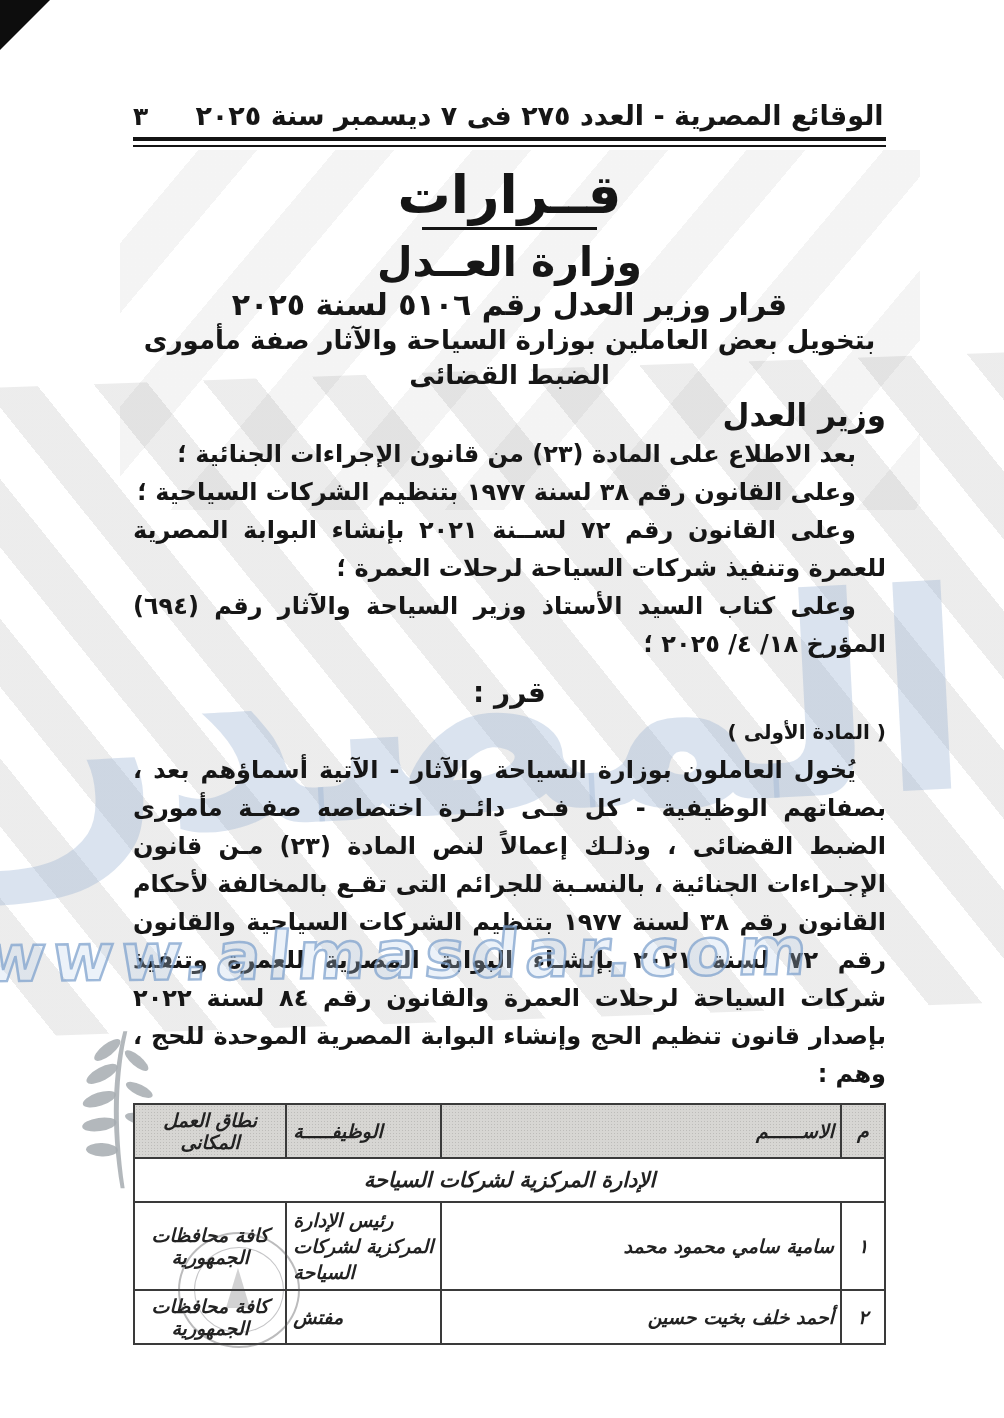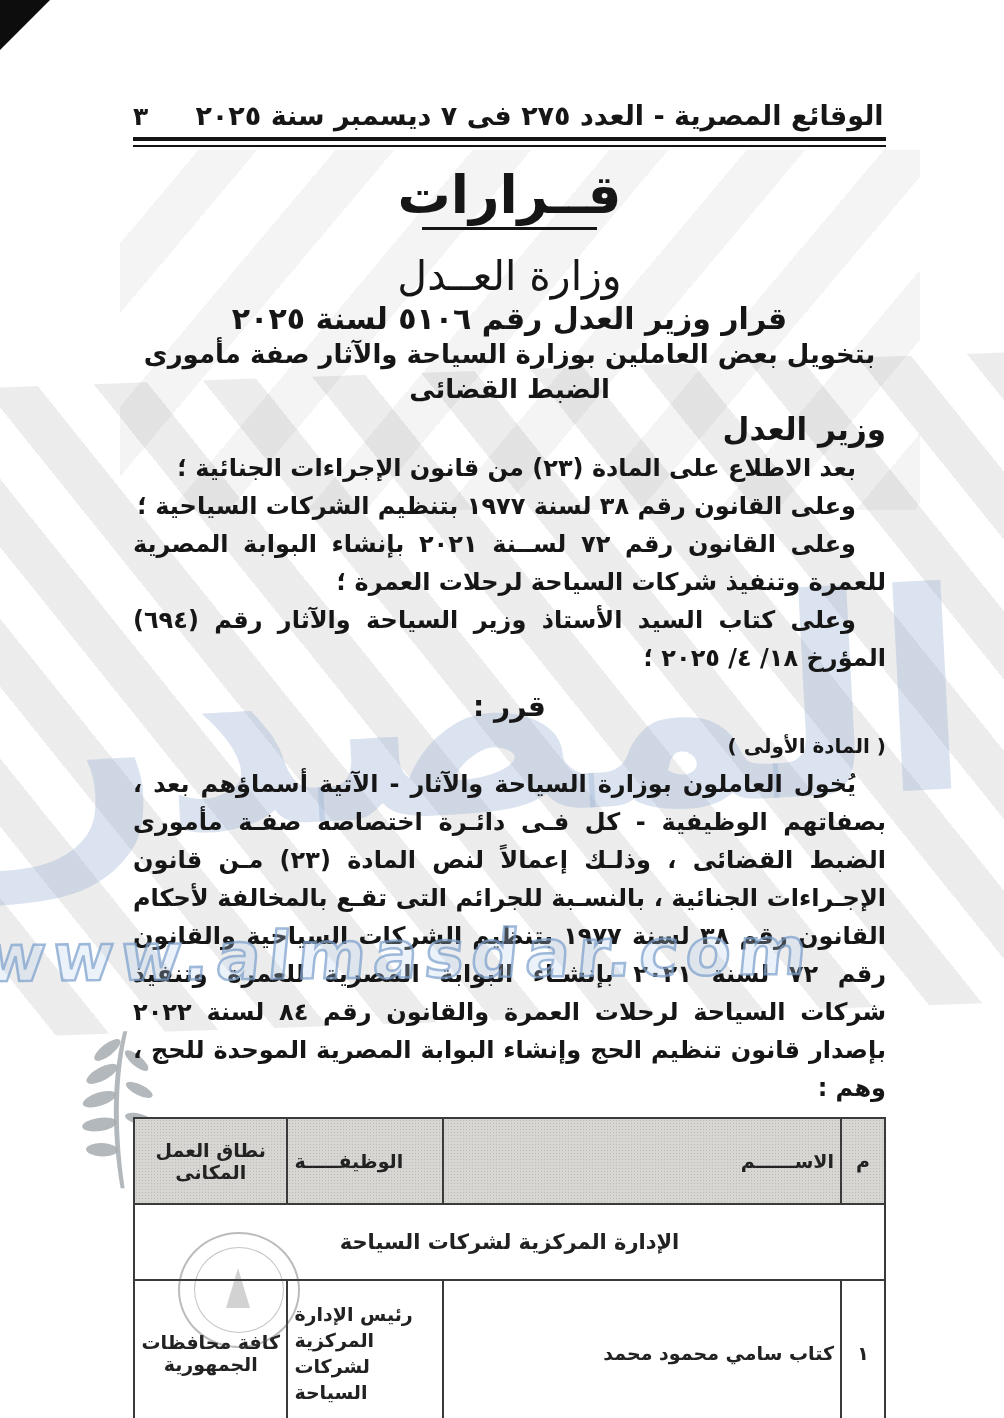--- a/index.html
+++ b/index.html
@@ -81,42 +81,43 @@
     border-top:4px solid #141414;border-bottom:2px solid #141414;
   }
   .main-title{
     margin-top:20px;text-align:center;
     font-size:53px;font-weight:bold;line-height:1.05;
   }
   .main-title-underline{
     width:175px;margin:4px auto 0 auto;
     border-bottom:3px solid #141414;
   }
-  .ministry{margin-top:24px;text-align:center;font-size:41px;font-weight:normal;line-height:1.1;}
+  .ministry{margin-top:10px;text-align:center;font-size:41px;font-weight:bold;line-height:1.1;}
   .decree-no{margin-top:2px;text-align:center;font-size:30px;font-weight:bold;line-height:1.2;}
   .decree-subject{text-align:center;font-size:26px;font-weight:bold;line-height:1.35;}
   .issuer{text-align:right;font-size:31px;font-weight:bold;line-height:1.3;margin-top:2px;}
   .body-par{
     margin:0;text-align:justify;text-align-last:right;
     font-size:24px;font-weight:bold;line-height:38px;
     text-indent:30px;
   }
   .center-word{ text-align:center;font-size:28px;font-weight:bold;line-height:40px;margin-top:10px;}
   .article-head{text-align:right;font-size:20px;font-weight:bold;line-height:38px;}
   
   table.roster{
     width:100%;margin-top:10px;
     border-collapse:collapse;
     font-size:19px;font-weight:bold;
     color:#222;
   }
   table.roster td,table.roster th{
     border:2px solid #3a3a3a;
-    padding:20px 6px;
+    padding:4px 6px;
     vertical-align:middle;
+    font-style:italic;
   }
   table.roster thead th{
     background:#d7d6d3;
     background-image:radial-gradient(rgba(0,0,0,0.12) 1px, transparent 1px);
     background-size:3px 3px;
     font-size:19px;height:30px;
   }
   .col-num{width:32px;text-align:center;}
   .col-name{width:420px;text-align:right;padding-right:10px;}
   .col-job{width:146px;text-align:left;}
@@ -185,21 +186,21 @@
           <th class="col-job">الوظيفـــــة</th>
           <th class="col-scope">نطاق العمل المكانى</th>
         </tr>
       </thead>
       <tbody>
         <tr class="section-row">
           <td colspan="4">الإدارة المركزية لشركات السياحة</td>
         </tr>
       <tr>
             <td class="col-num">١</td>
-            <td class="col-name">كتاب سامي محمود محمد</td>
+            <td class="col-name">سامية سامي محمود محمد</td>
             <td class="col-job cell-job-multiline">رئيس الإدارة المركزية لشركات السياحة</td>
             <td class="col-scope">كافة محافظات الجمهورية</td>
           </tr>
           <tr>
             <td class="col-num">٢</td>
             <td class="col-name">أحمد خلف بخيت حسين</td>
             <td class="col-job">مفتش</td>
             <td class="col-scope">كافة محافظات الجمهورية</td>
           </tr>
         </tbody>

